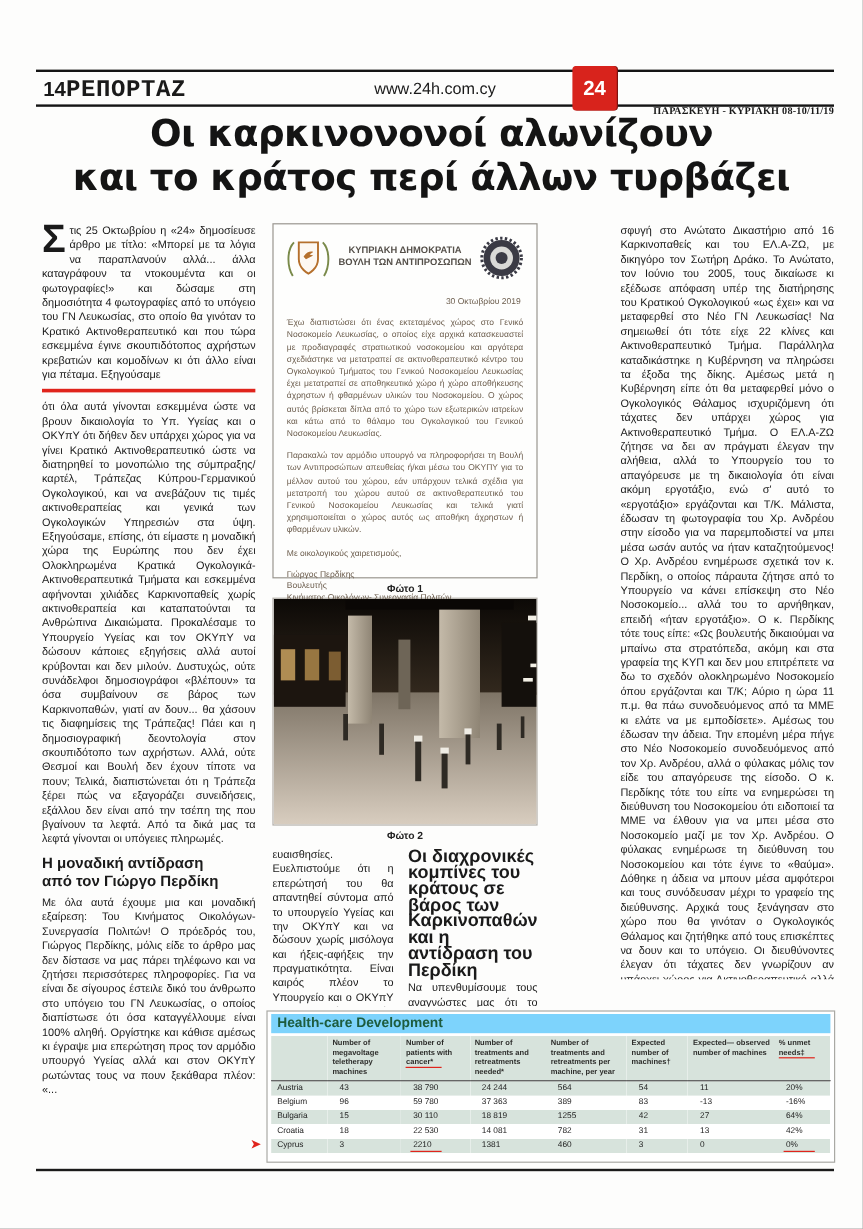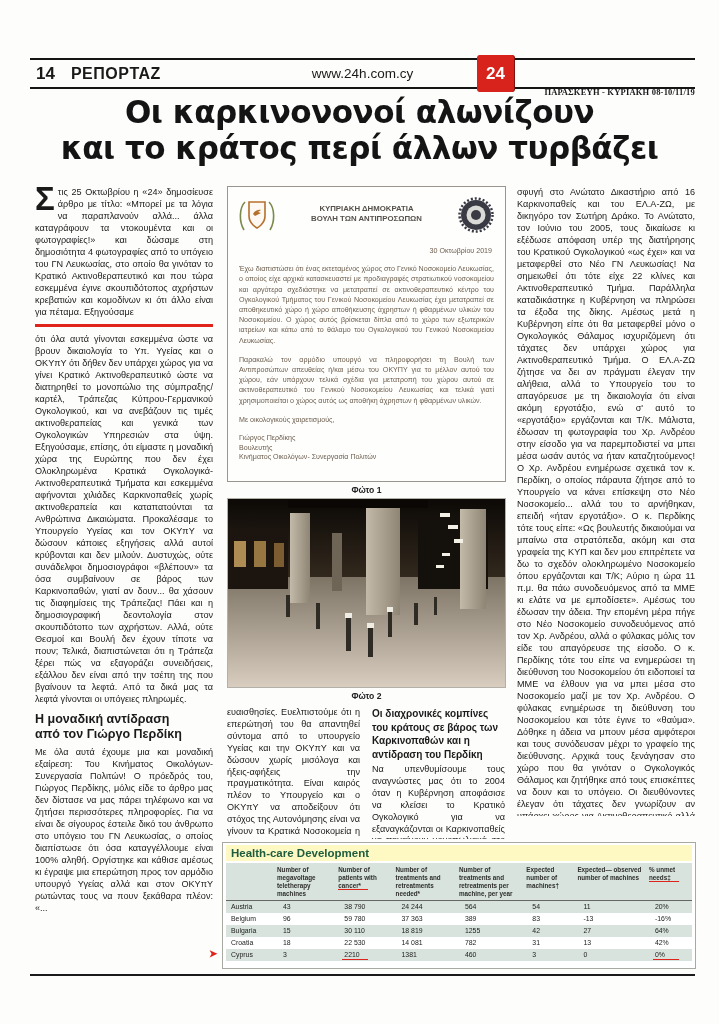--- a/index.html
+++ b/index.html
@@ -2,23 +2,23 @@
 <html><head>
 <meta charset="utf-8">
 <style>
   html,body{margin:0;padding:0;background:#888;}
   .page{position:relative;width:719px;height:1024px;background:#fdfdfc;margin:0 auto;
         font-family:"Liberation Sans",sans-serif;color:#1a1a1a;overflow:hidden;}
 
   
   .header-bar{position:absolute;left:30px;top:58px;width:665px;height:27px;
               border-top:2px solid #151515;border-bottom:2px solid #151515;}
-  .hdr-left{position:absolute;left:6px;top:4px;display:flex;gap:16px;align-items:baseline;}
+  .hdr-left{position:absolute;left:6px;top:4px;display:flex;align-items:baseline;}
   .hdr-pagenum{font-weight:bold;font-size:17px;}
-  .hdr-section{font-weight:bold;font-size:16px;letter-spacing:.5px;}
+  .hdr-section{font-weight:bold;font-size:20px;letter-spacing:.5px;font-family:Liberation Mono, monospace;}
   .hdr-site{position:absolute;left:50%;transform:translateX(-50%);top:6px;font-weight:normal;font-size:13.5px;}
   .hdr-logo{position:absolute;left:447px;top:-5px;width:37px;height:37px;background:#d8231c;
             color:#fff;font-weight:bold;font-size:17px;display:flex;align-items:center;justify-content:center;
             border-radius:3px;box-shadow:1px 0 0 #7e120e;}
   .hdr-date{position:absolute;right:0;top:27px;font-weight:bold;font-size:8.5px;letter-spacing:.2px;font-family:Liberation Serif, serif;}
 
   
   .headline{position:absolute;left:0;top:94px;width:719px;text-align:center;
             font-family:"DejaVu Sans",sans-serif;font-weight:bold;font-size:31px;
             line-height:36px;letter-spacing:-0.5px;color:#141414;}
@@ -32,42 +32,42 @@
   .byline-block{display:flex;gap:7px;margin-top:7px;align-items:flex-end;}
   .byline-photo{width:66px;height:64px;border:1px solid #999;flex:0 0 auto;}
   .byline-text{font-size:10px;line-height:12px;padding-bottom:2px;}
   .byline-bullet{color:#111;font-size:9px;margin-right:3px;}
   .byline-name{font-weight:bold;}
   .byline-email{font-size:8.6px;color:#333;font-weight:bold;}
   .red-rule{height:3px;background:#e0241c;margin:6px 0 6px 0;}
 
   .subhead{font-weight:bold;font-size:12.5px;line-height:14.5px;margin:7px 0 5px 0;}
 
-  .col-mid{position:absolute;left:227px;top:186px;width:279px;}
+  .col-mid{position:absolute;left:227px;top:186px;width:221px;}
   .doc-box{height:276px;border:1px solid #9a968f;background:#fefefd;padding:9px 11px;
            font-size:7.1px;line-height:10.2px;color:#6b5c4c;}
   .doc-head{display:flex;align-items:flex-start;justify-content:space-between;}
   .doc-title{ text-align:center;font-weight:bold;font-size:7.8px;line-height:9.5px;color:#55504a;padding-top:8px;}
   .doc-date{text-align:right;margin:10px 2px 8px 0;color:#6b5c4c;}
   .doc-box p{margin:0 0 9px 0;}
   .doc-sign{line-height:9.5px;}
   .photo-caption{text-align:center;font-weight:bold;font-size:8.6px;margin:3px 0;color:#222;}
   .photo2{margin-top:2px;border:1px solid #b3afa9;height:188px;overflow:hidden;}
 
   .mid-cols{display:flex;gap:12px;margin-top:6px;height:132px;overflow:hidden;}
   .mid-col{width:133px;font-size:9.1px;line-height:11.9px;}
-  .mid-subhead{font-weight:bold;font-size:10px;line-height:13.5px;margin-bottom:3px;}
+  .mid-subhead{font-weight:bold;font-size:15px;line-height:13.5px;margin-bottom:3px;}
 
   .col-right{position:absolute;left:517px;top:186px;width:178px;height:630px;overflow:hidden;
              font-size:9.1px;line-height:12px;}
 
   
   .table-wrap{position:absolute;left:222px;top:842px;width:474px;height:127px;
               border:1px solid #a9a9a4;background:#fff;padding:2px 3px;box-sizing:border-box;}
-  .hc-title{background:#fef9c3;color:#1d5c3e;font-weight:bold;font-size:11.5px;padding:2px 5px;}
+  .hc-title{background:#7dd3fc;color:#1d5c3e;font-weight:bold;font-size:11.5px;padding:2px 5px;}
   table.hc{border-collapse:collapse;table-layout:fixed;width:466px;margin-top:2px;
            font-size:6.9px;line-height:8px;}
   table.hc thead tr{background:#d7e3dc;}
   table.hc th{font-weight:bold;font-size:6.3px;text-align:left;vertical-align:top;
               padding:3px 2px 2px 4px;border-bottom:1.5px solid #666;position:relative;color:#2e2e2c;}
   table.hc td{padding:2px 2px 2px 10px;position:relative;color:#222;}
   table.hc td:first-child{padding-left:5px;}
   table.hc tbody tr:nth-child(odd){background:#d7e3dc;}
   table.hc tbody tr:nth-child(even){background:#fff;}
   th.u-cancer::after,th.u-needs::after{content:"";position:absolute;left:4px;width:30px;

